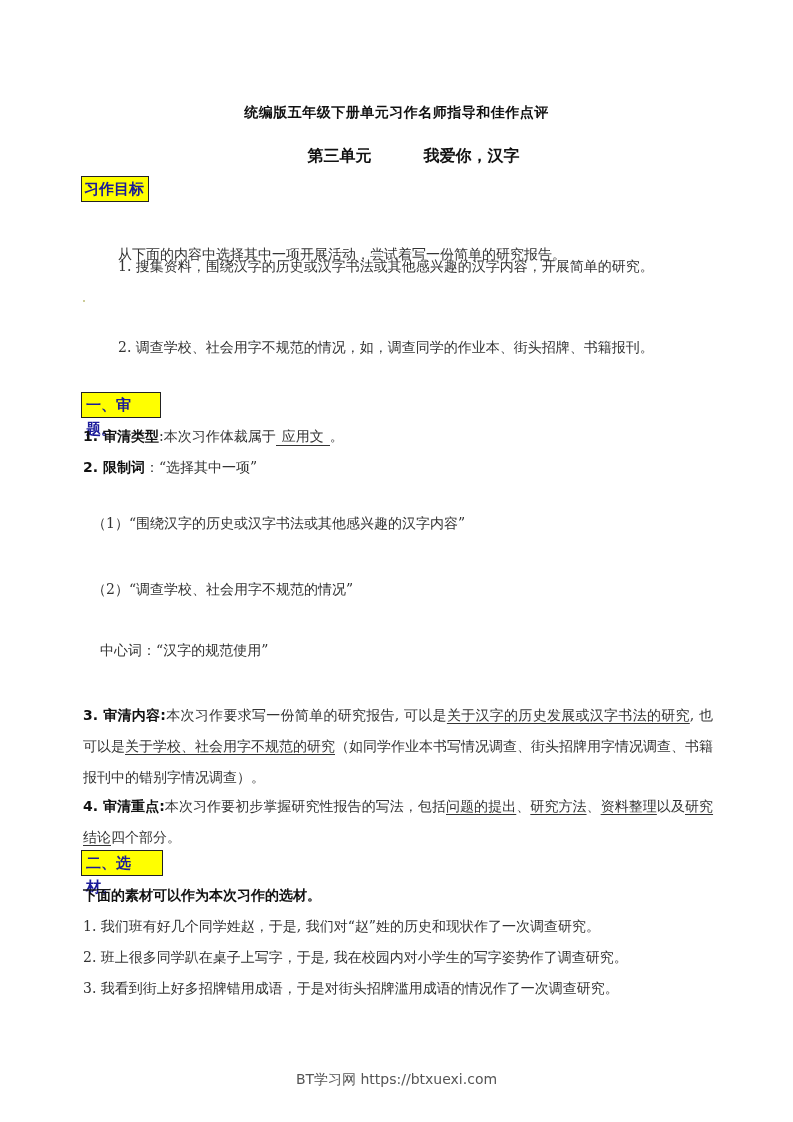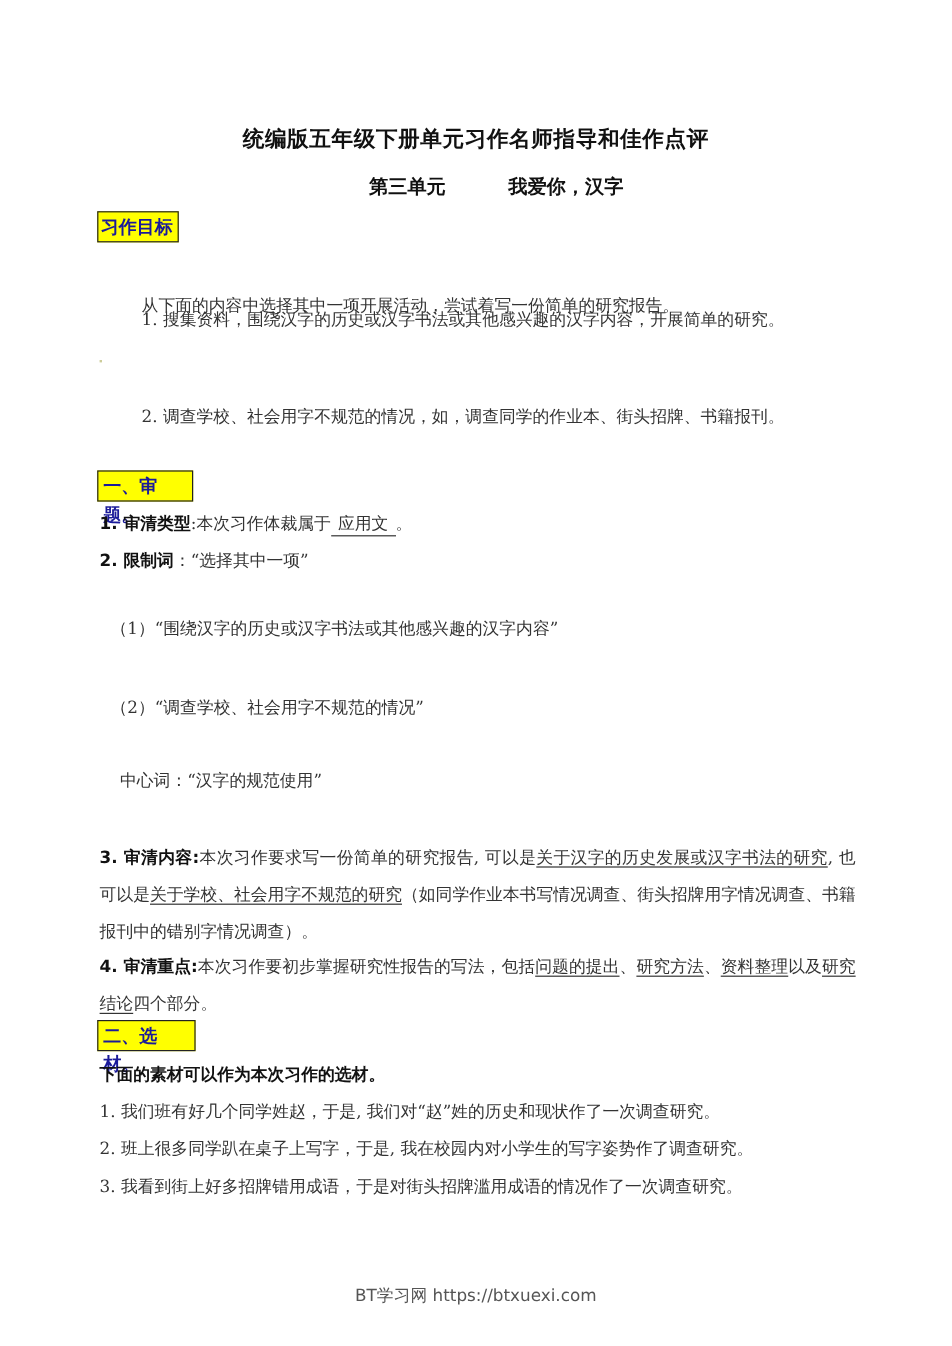--- a/index.html
+++ b/index.html
@@ -5,21 +5,21 @@
     html, body { margin: 0; padding: 0; background: #ffffff; }
     body {
       width: 793px; height: 1122px; position: relative; overflow: hidden;
       font-family: "DejaVu Serif", "Liberation Serif", serif;
       color: #222;
     }
     .abs { position: absolute; white-space: nowrap; }
     .title {
       left: 0; width: 793px; text-align: center; top: 104px;
       font-family: "DejaVu Sans", "Liberation Sans", sans-serif;
-      font-weight: bold; font-size: 18px; color: #111; letter-spacing: 0.5px;
+      font-weight: bold; font-size: 14px; color: #111; letter-spacing: 0.5px;
     }
     .subtitle {
       left: 0; width: 793px; text-align: center; top: 146px;
       font-family: "DejaVu Sans", "Liberation Sans", sans-serif;
       font-weight: bold; font-size: 16px; color: #111; padding-left: 17px;
     }
     .subtitle .gap { display: inline-block; width: 52px; }
     .tag {
       position: absolute; left: 81px;
       background: #ffff00; border: 1px solid #222;

